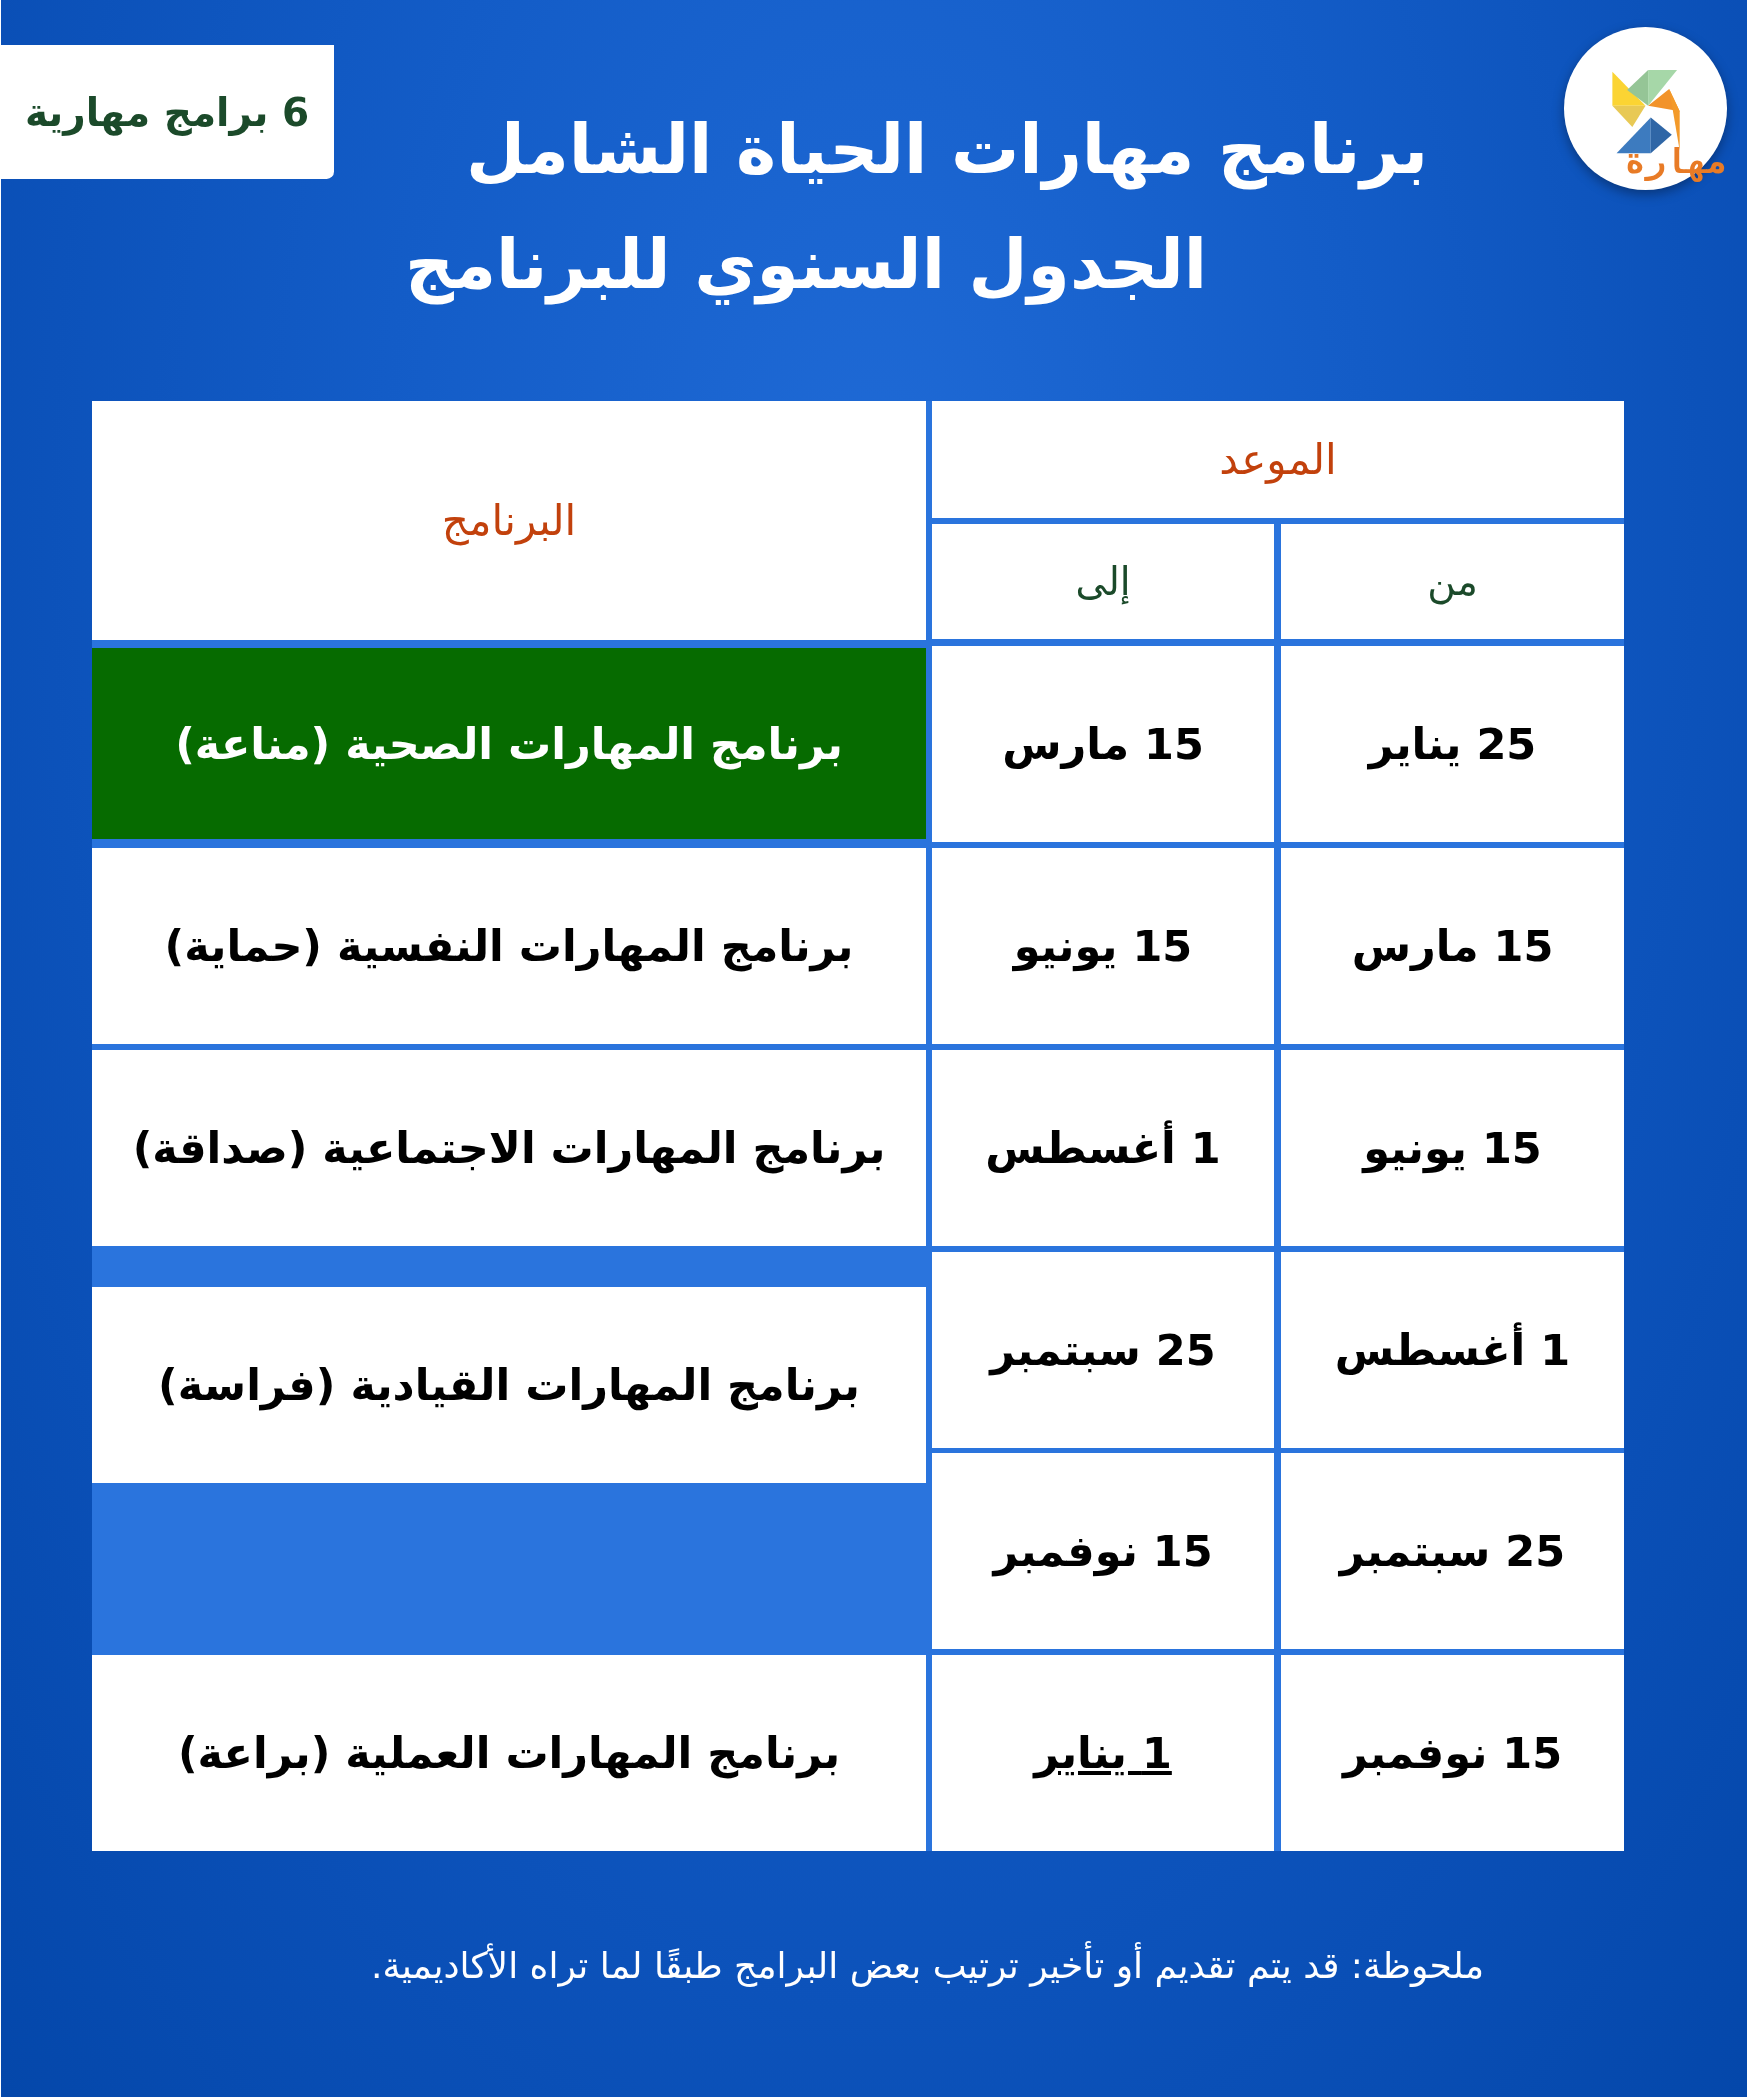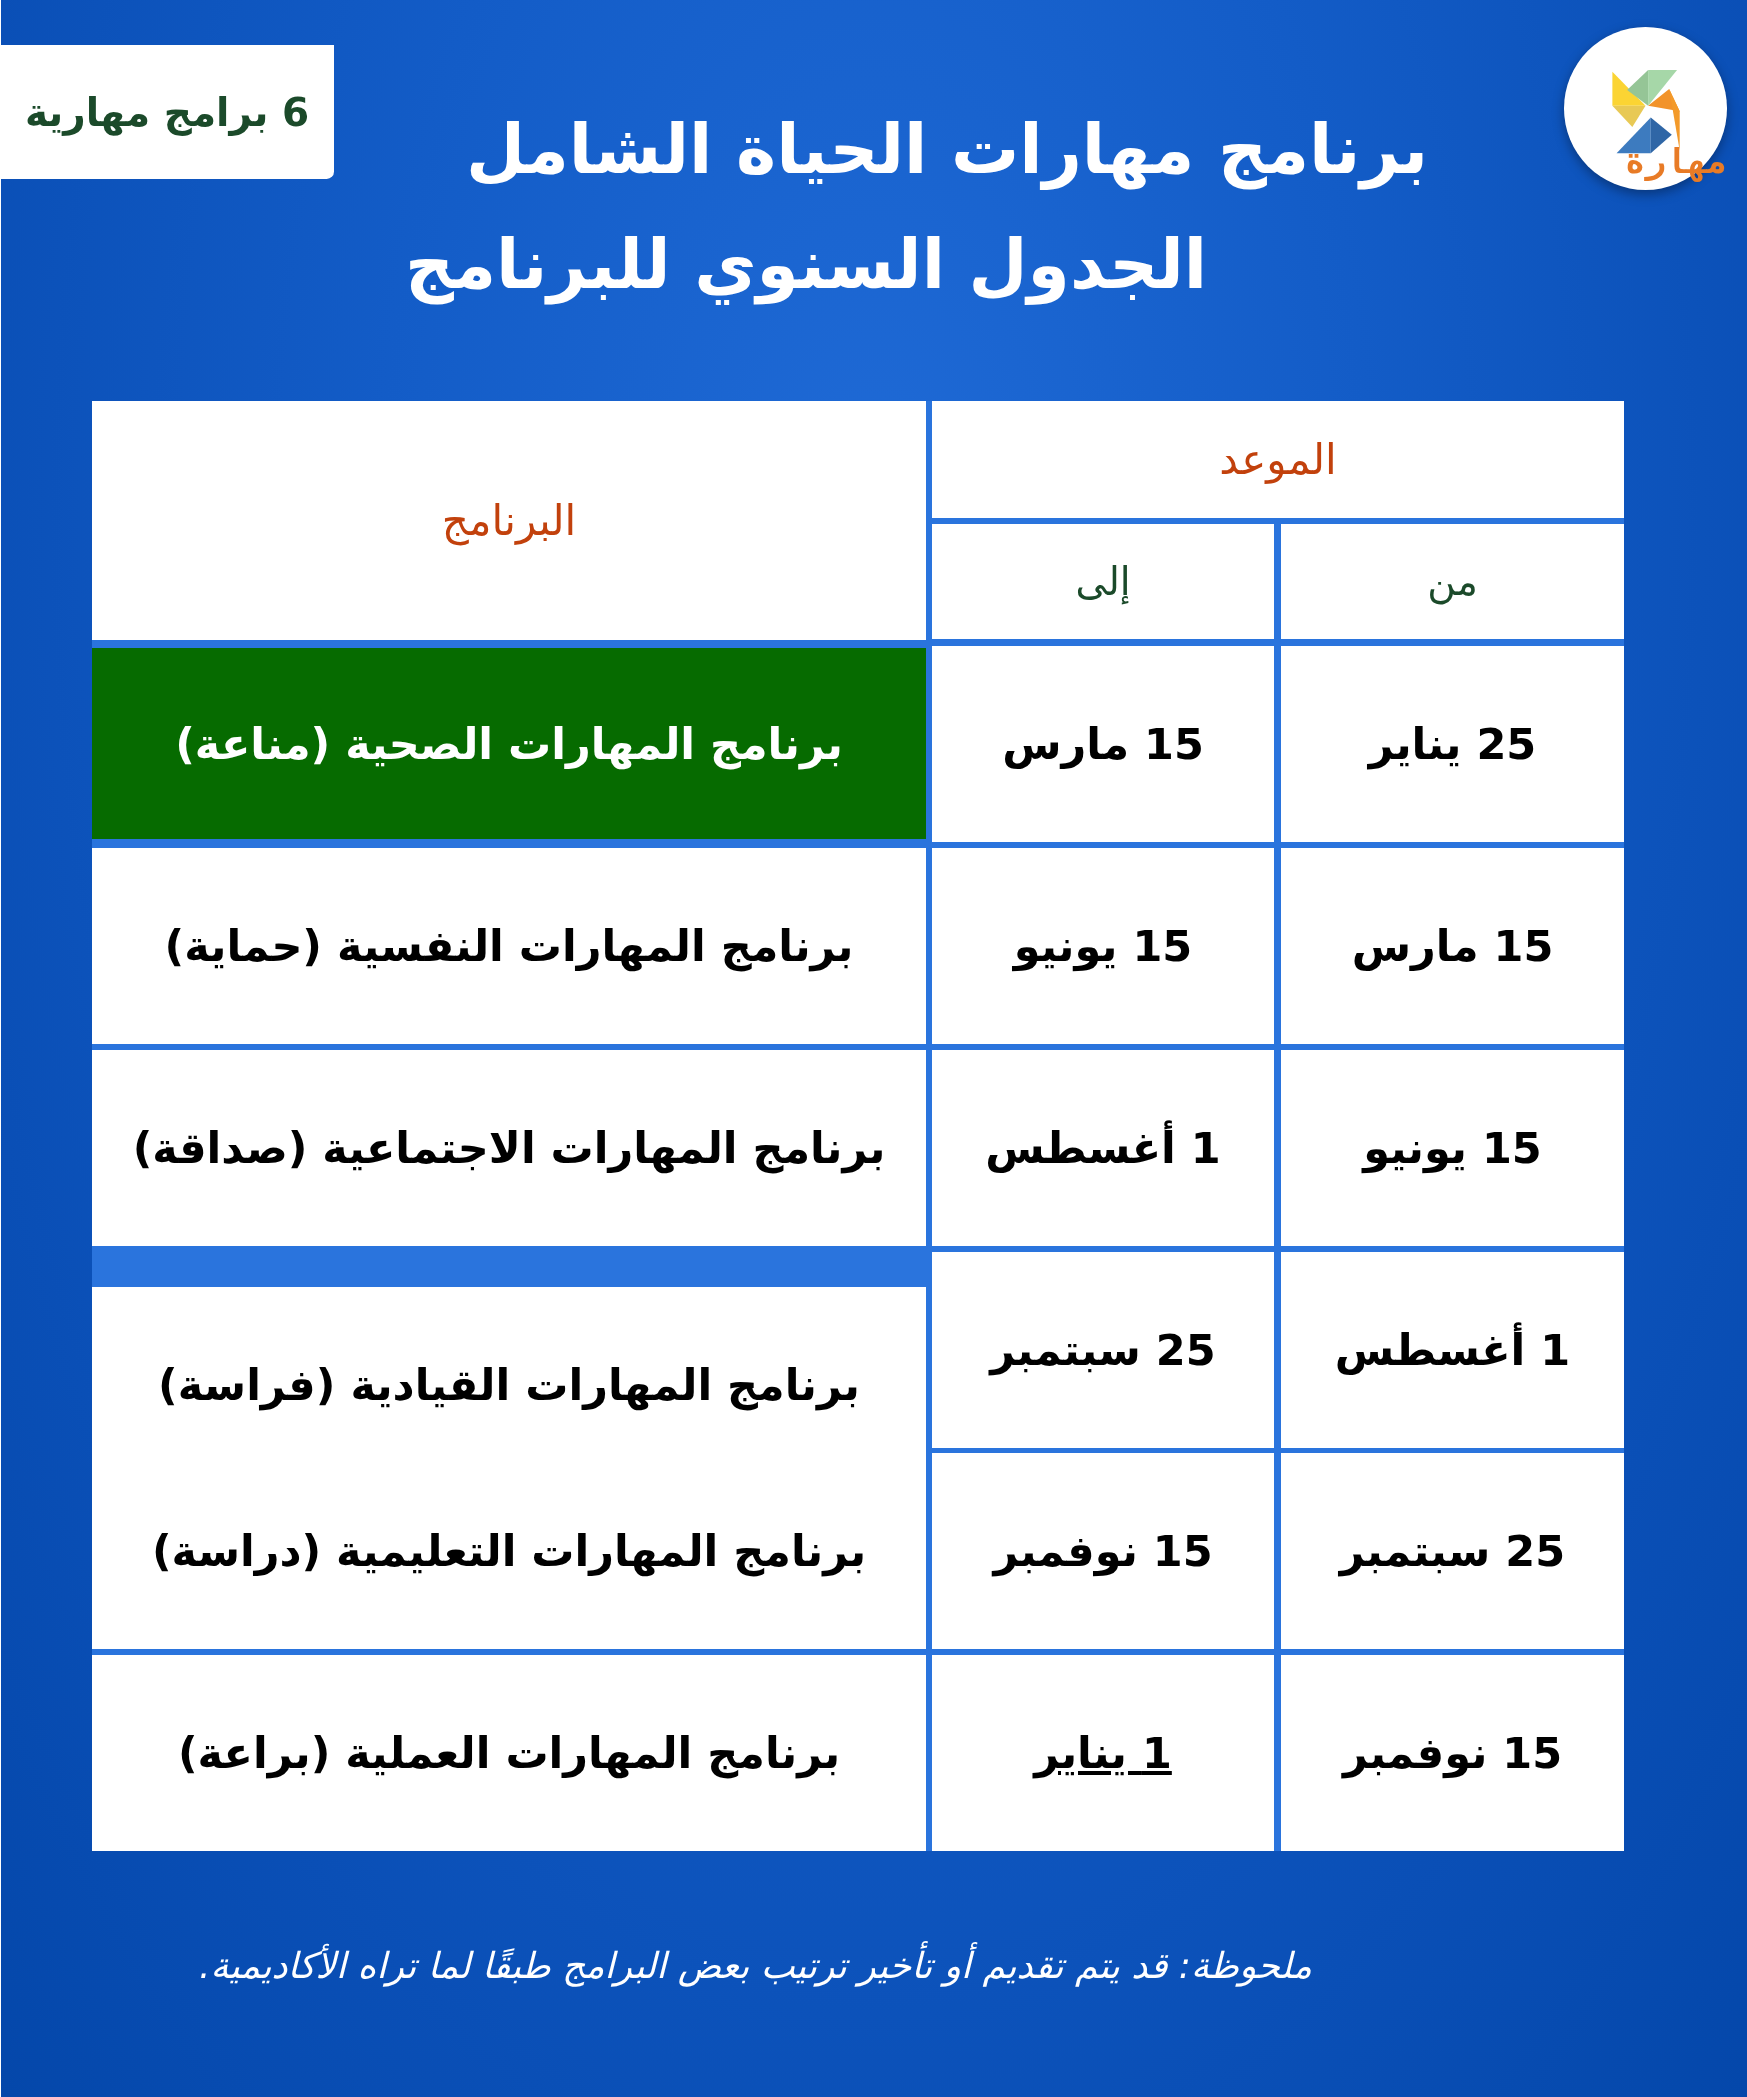--- a/index.html
+++ b/index.html
@@ -41,21 +41,21 @@
     display: flex; align-items: center; justify-content: center;
     text-align: center; color: #000000; font-weight: bold;
   }
   .hdr-text { font-size: 42px; font-weight: normal; color: #c2410c; }
   .sub-text { font-size: 39px; font-weight: normal; color: #1b4a2a; }
   .row-text { font-size: 43px; }
   .cell.highlight { background: #066b00; color: #ffffff; }
 
   .note {
     position: absolute; left: 199px; width: 1285px; top: 1945px;
-    text-align: left; color: #ffffff; font-size: 36px; font-style: italic;
+    text-align: right; color: #ffffff; font-size: 36px;
   }
 </style>
 </head>
 <body>
 
 <div class="badge">
   <span>6 برامج مهارية</span>
 </div>
 
 <div class="logo">
@@ -124,23 +124,20 @@
   <div class="cell" style="left:0;top:851px;width:834px;height:196px;margin-top:35px;">
     <span class="row-text">برنامج المهارات القيادية (فراسة)</span>
   </div>
   <div class="cell" style="left:840px;top:851px;width:342px;height:196px;">
     <span class="row-text">25 سبتمبر</span>
   </div>
   <div class="cell" style="left:1189px;top:851px;width:343px;height:196px;">
     <span class="row-text">1 أغسطس</span>
   </div>
 
-  <div class="cell" style="left:0;top:1052px;width:834px;height:196px;">
-    <span class="row-text">برنامج المهارات التعليمية (دراسة)</span>
-  </div>
   <div class="cell" style="left:840px;top:1052px;width:342px;height:196px;">
     <span class="row-text">15 نوفمبر</span>
   </div>
   <div class="cell" style="left:1189px;top:1052px;width:343px;height:196px;">
     <span class="row-text">25 سبتمبر</span>
   </div>
 
   <div class="cell" style="left:0;top:1254px;width:834px;height:196px;">
     <span class="row-text">برنامج المهارات العملية (براعة)</span>
   </div>

